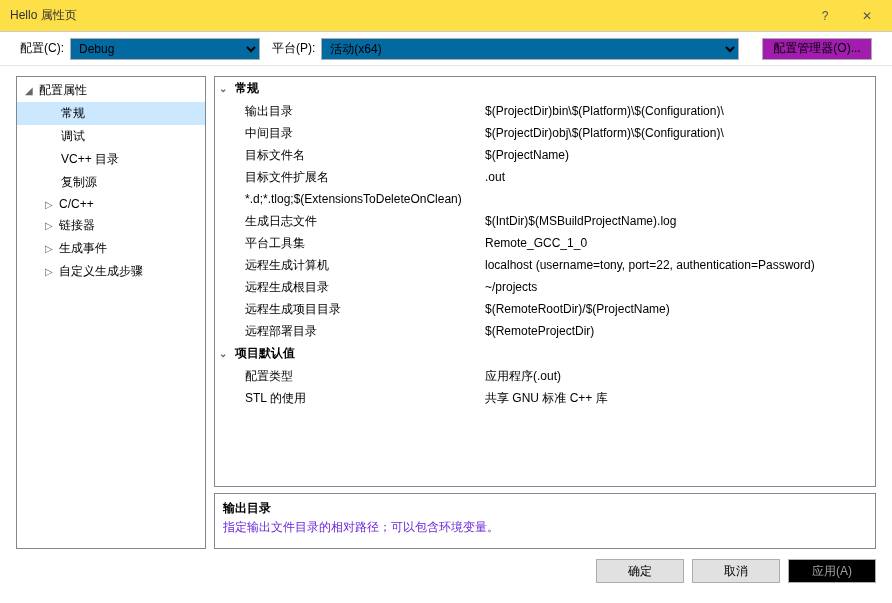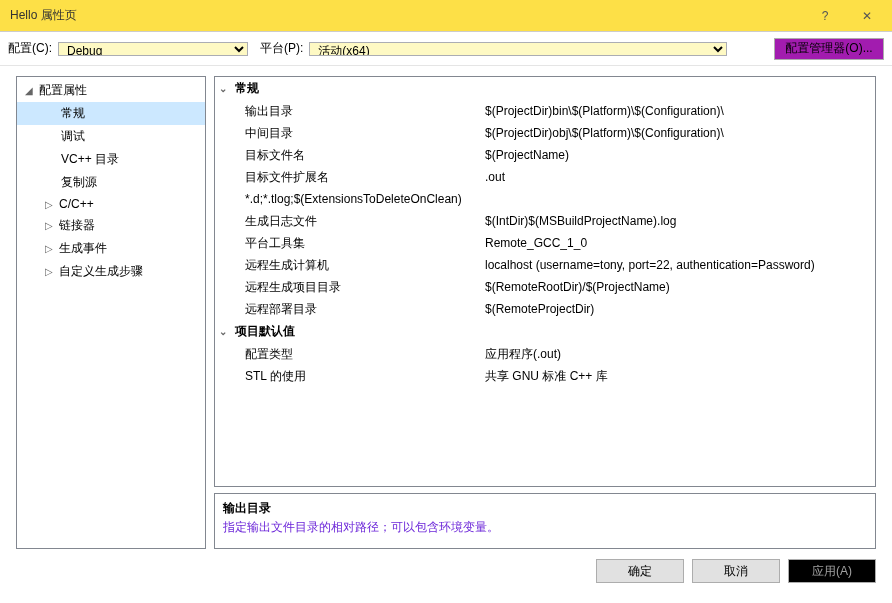--- a/index.html
+++ b/index.html
@@ -2,23 +2,23 @@
 <html><head>
 <meta charset="utf-8">
 <style>
 * { box-sizing: border-box; margin: 0; padding: 0; }
 body { font-family: "Microsoft YaHei", "Segoe UI", sans-serif; font-size: 12px; background: #fff; color: #000; width: 892px; height: 603px; overflow: hidden; }
 
 .titlebar { height: 32px; background: #fde047; display: flex; align-items: center; padding: 0 4px 0 10px; border-bottom: 1px solid #ccc; }
 .titlebar .title { flex: 1; color: #333; }
 .titlebar .tbtn { width: 42px; height: 28px; display: flex; align-items: center; justify-content: center; color: #555; cursor: pointer; }
 
-.config-row { height: 34px; display: flex; align-items: center; padding: 6px 8px; gap: 6px; border-bottom: 1px solid #e5e5e5; justify-content: center; }
+.config-row { height: 34px; display: flex; align-items: center; padding: 6px 20px; gap: 6px; border-bottom: 1px solid #e5e5e5; justify-content: center; }
 .config-row label { color: #000; }
-.config-row select { height: 14px; border: 1px solid #abadb3; background: #fef9c3; padding: 0 4px; font-size: 12px; }
+.config-row select { height: 22px; border: 1px solid #abadb3; background: #0369a1; padding: 0 4px; font-size: 12px; }
 .sel-config { width: 190px; }
 .sel-platform { width: 418px; }
 .btn-configmgr { width: 110px; height: 22px; border: 1px solid #adadad; background: #a21caf; font-size: 12px; cursor: pointer; }
 
 .body { display: flex; height: 483px; padding: 10px 16px 0 16px; gap: 8px; }
 
 .sidebar { width: 190px; border: 1px solid #828790; background: #fff; overflow: auto; }
 .tree { padding: 2px 0; }
 .tree-item { padding: 3px 4px 3px 8px; display: flex; align-items: center; gap: 4px; cursor: pointer; white-space: nowrap; }
 .tree-item.selected { background: #cce8ff; }
@@ -136,20 +136,24 @@
         </div>
       <div class="prop-row">
           <span class="prop-name">平台工具集</span>
           <span class="prop-value">Remote_GCC_1_0</span>
         </div>
       <div class="prop-row">
           <span class="prop-name">远程生成计算机</span>
           <span class="prop-value">localhost (username=tony, port=22, authentication=Password)</span>
         </div>
       <div class="prop-row">
+          <span class="prop-name">远程生成根目录</span>
+          <span class="prop-value">~/projects</span>
+        </div>
+      <div class="prop-row">
           <span class="prop-name">远程生成项目目录</span>
           <span class="prop-value">$(RemoteRootDir)/$(ProjectName)</span>
         </div>
       <div class="prop-row">
           <span class="prop-name">远程部署目录</span>
           <span class="prop-value">$(RemoteProjectDir)</span>
         </div>
 
       <div class="group-header">
         <span class="expander">⌄</span>

